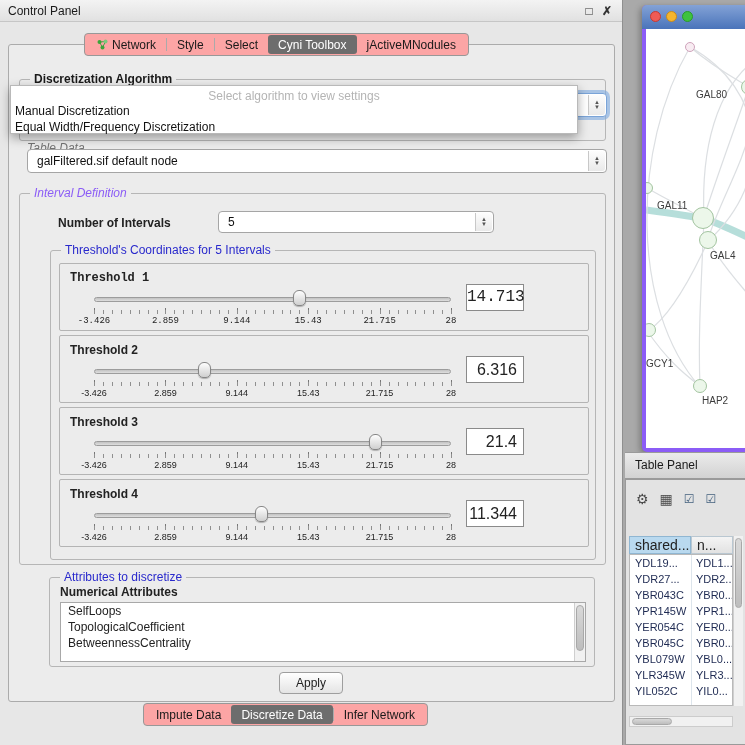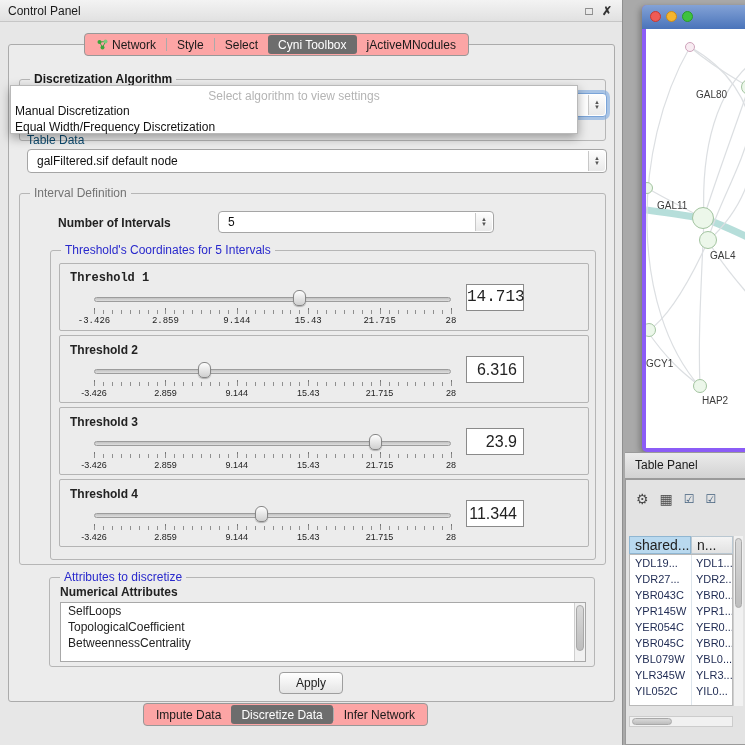--- a/index.html
+++ b/index.html
@@ -17,21 +17,21 @@
               border:1px solid #989898; border-radius:4px; padding:0 2px; z-index:5; }
   .tab { display:flex; align-items:center; gap:4px; padding:0 10px; height:19px; color:#1a1a1a; border-radius:3px; white-space:nowrap; }
   .tab.sel { background:#6d6d6d; color:#fff; }
   .tabsep { width:1px; height:13px; background:#aaa; }
 
   .cp-body { left:8px; top:44px; width:607px; height:658px; background:#ececec;
              border:1px solid #ababab; border-radius:3px; }
 
   .group { border:1px solid #b6b6b6; border-radius:3px; }
   .group-title { position:absolute; top:-8px; left:10px; background:#ececec; padding:0 4px; }
-  .gt-green { color:#737373; } .gt-blue { color:#2929cc; } .gt-dark { color:#1a1a1a; font-weight:bold; }
+  .gt-green { color:#8b5cf6;font-style:italic; } .gt-blue { color:#2929cc; } .gt-dark { color:#1a1a1a; font-weight:bold; }
 
   .combo { background:#fff; border:1px solid #a5a5a5; border-radius:4px; height:24px;
            line-height:22px; padding-left:9px; color:#111; overflow:hidden; }
   .combo .stepper { position:absolute; right:1px; top:1px; bottom:1px; width:17px; border-left:1px solid #c8c8c8;
            display:flex; flex-direction:column; align-items:center; justify-content:center;
            font-size:6px; line-height:5px; color:#555; background:linear-gradient(#fdfdfd,#e9e9e9); border-radius:0 3px 3px 0; }
   .combo.focus { box-shadow:0 0 0 3px rgba(125,170,225,.6); border-color:#7aa4d8; }
 
   .popup { background:#fff; border:1px solid #b9b9b9; box-shadow:0 4px 10px rgba(0,0,0,.35); z-index:60; }
   .popup-header { text-align:center; color:#b4b4b4; padding-top:3px; }
@@ -134,21 +134,21 @@
 
   <div class="abs cp-body">
 
     <div class="abs group" style="left:10px; top:34px; width:587px; height:62px;">
       <span class="group-title gt-dark">Discretization Algorithm</span>
     </div>
     <div class="abs combo focus" style="left:18px; top:48px; width:580px;">
       <span class="stepper">▲<br>▼</span>
     </div>
 
-    <span class="abs" style="left:18px; top:88px; color:#0c4a6e;">Table Data</span>
+    <span class="abs" style="left:18px; top:96px; color:#737373;font-style:italic;">Table Data</span>
     <div class="abs combo" style="left:18px; top:104px; width:580px;">
       <span>galFiltered.sif default node</span>
       <span class="stepper">▲<br>▼</span>
     </div>
 
     <div class="abs group" style="left:10px; top:148px; width:587px; height:372px;">
       <span class="group-title gt-green">Interval Definition</span>
 
       <span class="abs" style="left:38px; top:22px; font-weight:bold;">Number of Intervals</span>
       <div class="abs combo" style="left:198px; top:17px; width:276px; height:22px; line-height:20px;">
@@ -192,21 +192,21 @@
               <span style="left:40%">9.144</span>
               <span style="left:60%">15.43</span>
               <span style="left:80%">21.715</span>
               <span style="left:100%">28</span>
             </div>
           </div>
         </div>
 
         <div class="abs th-panel" style="top:156px;">
           <span class="abs th-label">Threshold 3</span>
-          <div class="abs th-value">23.9</div>
+          <div class="abs th-value">21.4</div>
           <div class="abs slider">
             <div class="abs sl-track"></div>
             <div class="abs sl-ticks-major"></div>
             <div class="abs sl-ticks"></div>
             <div class="abs sl-thumb" style="left: 79%;"></div>
             <div class="abs sl-scale">
               <span style="left:0%">-3.426</span>
               <span style="left:20%">2.859</span>
               <span style="left:40%">9.144</span>
               <span style="left:60%">15.43</span>

